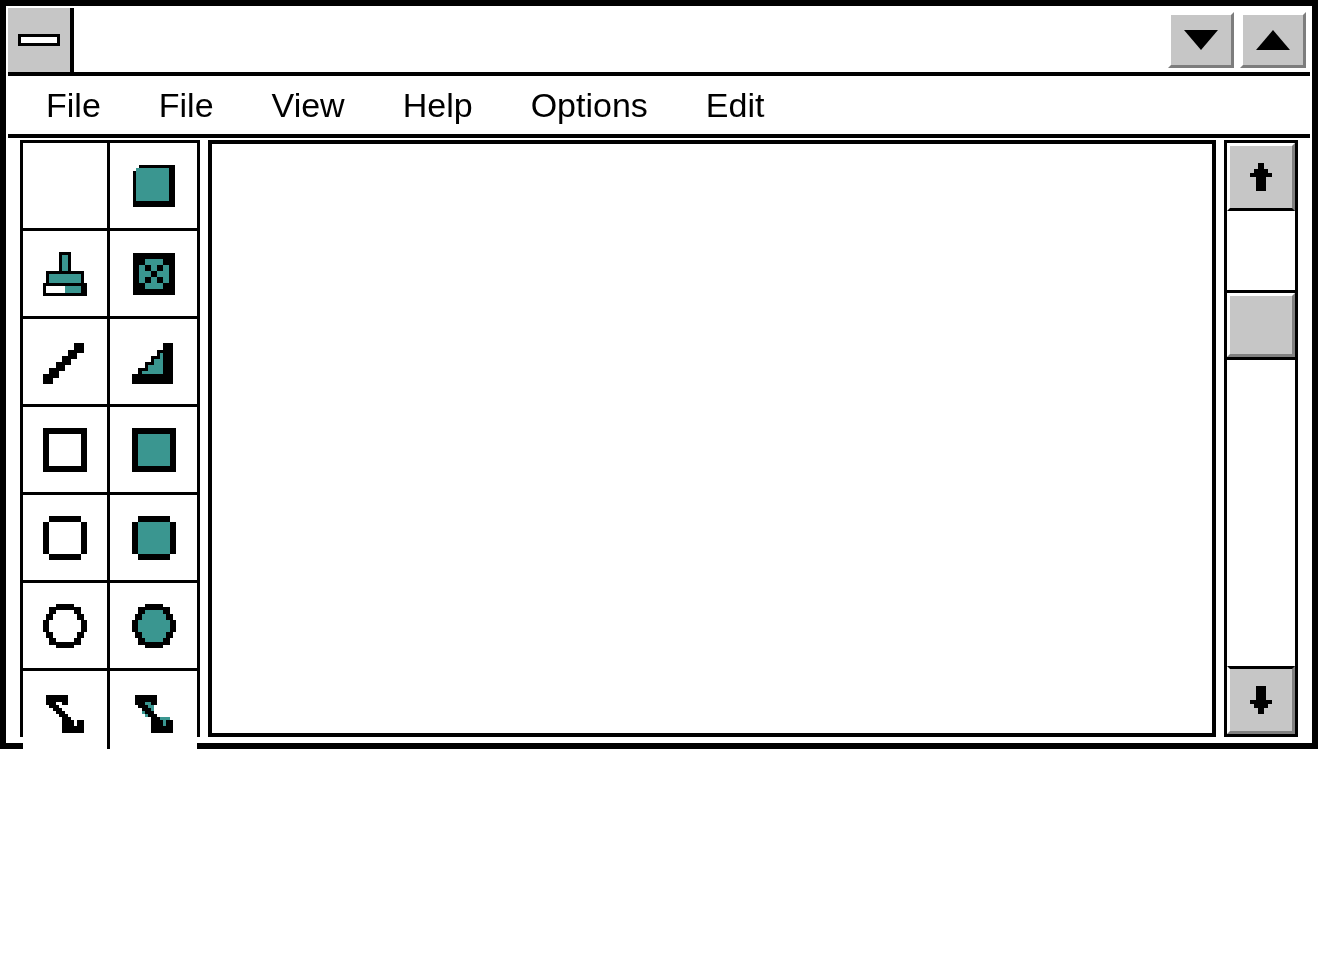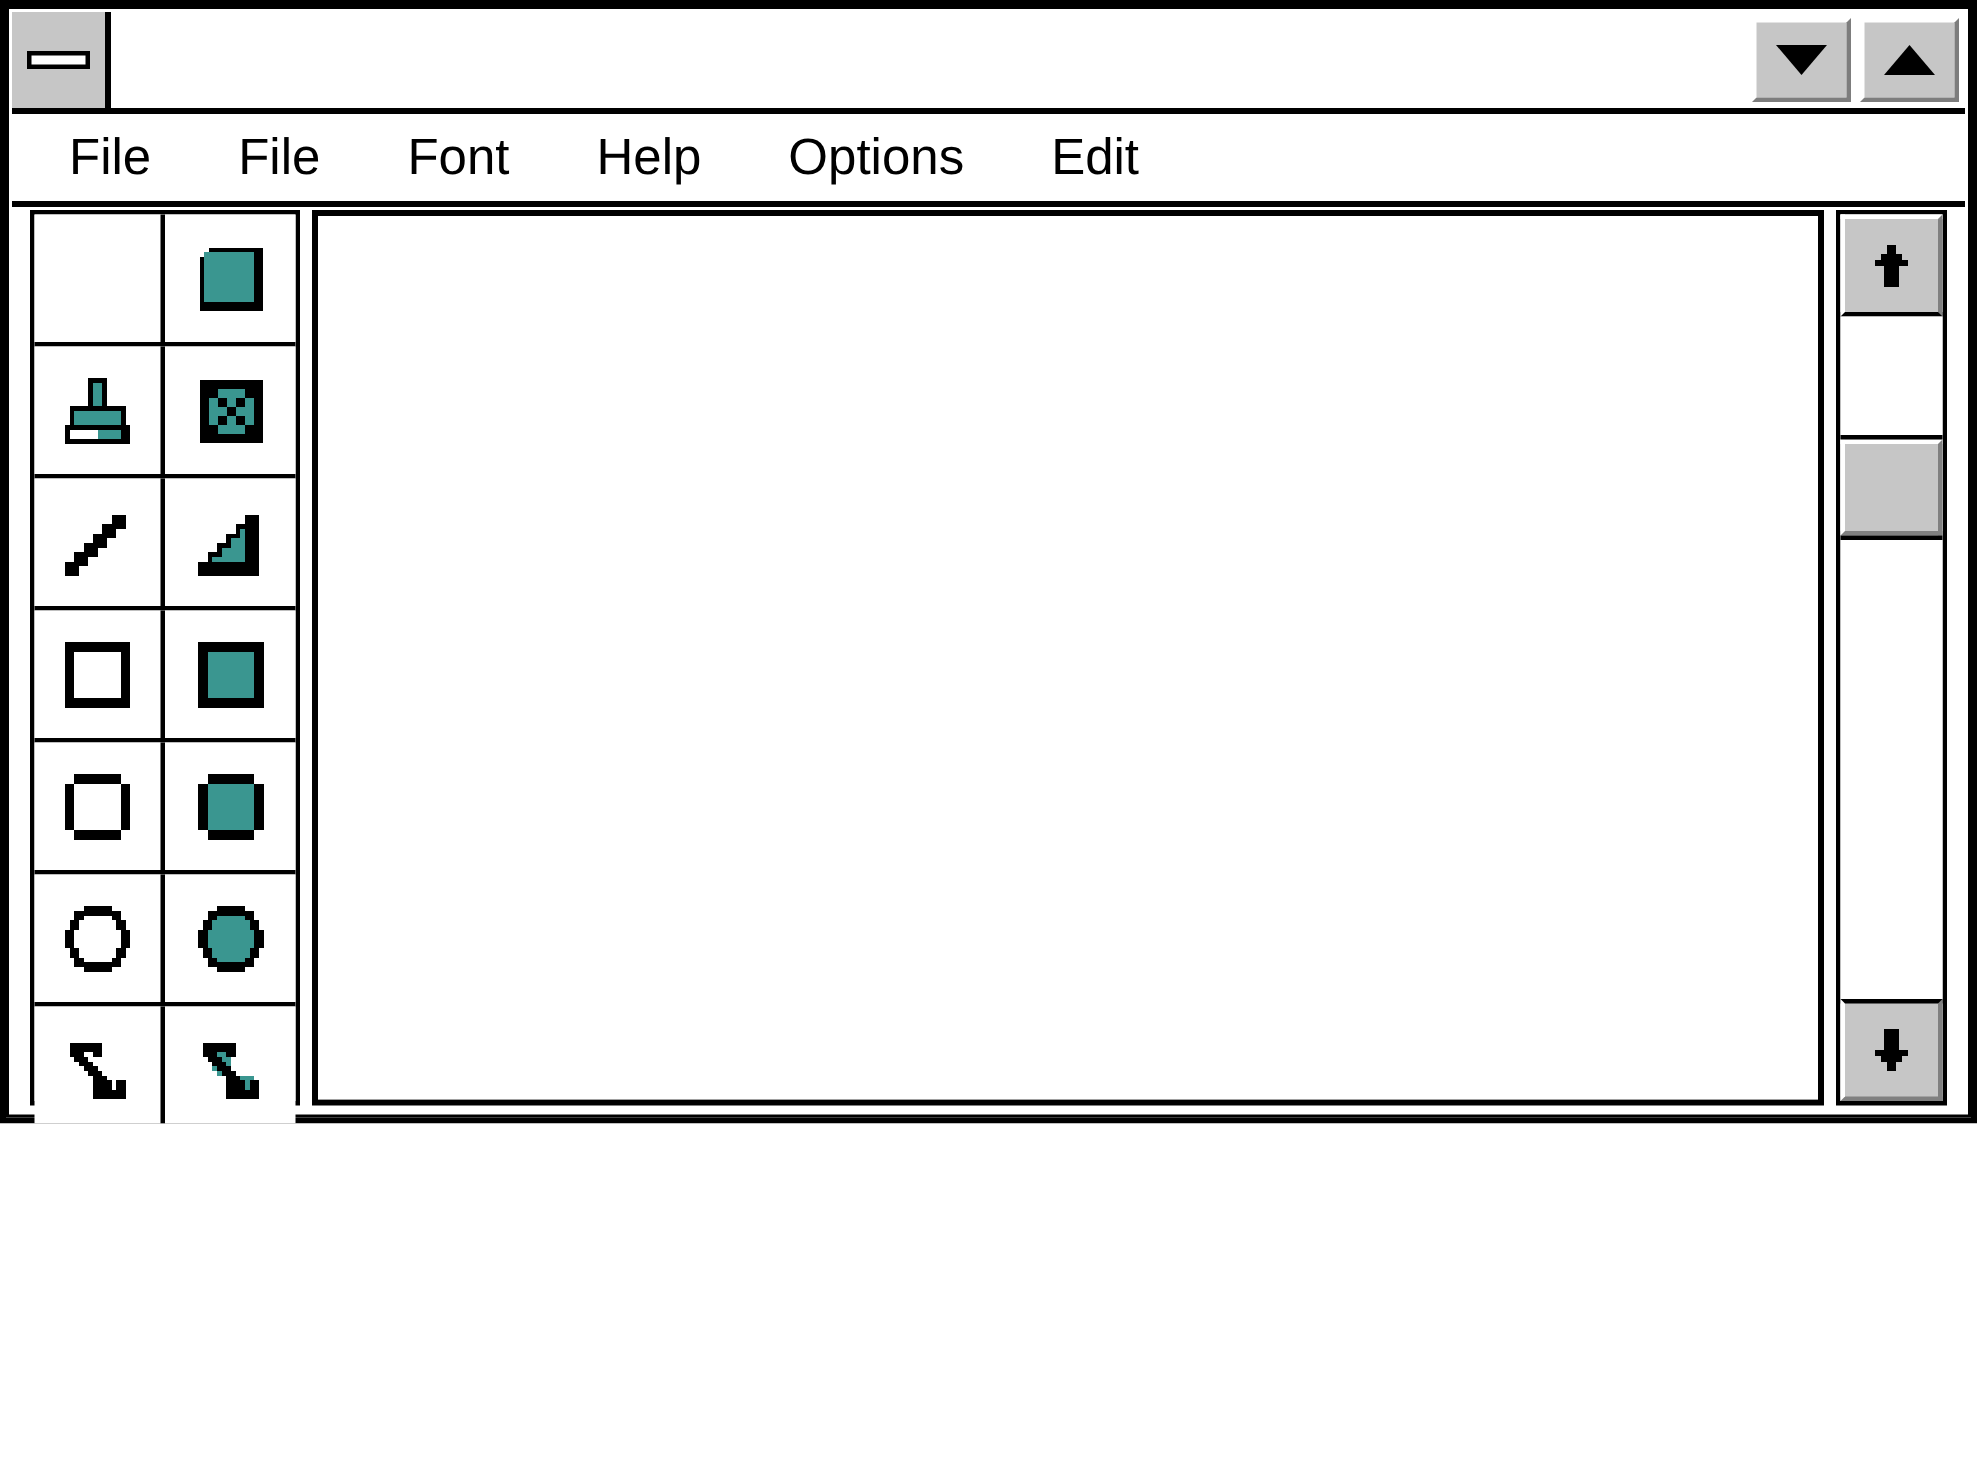--- a/index.html
+++ b/index.html
@@ -282,21 +282,21 @@
         </div>
         <div class="tb-btn">
           <span class="tri-up"></span>
         </div>
       </div>
     </div>
 
     <div class="menubar">
       <span class="menu-item">File</span>
       <span class="menu-item">File</span>
-      <span class="menu-item">Font</span>
+      <span class="menu-item">View</span>
       <span class="menu-item">Help</span>
       <span class="menu-item">Options</span>
       <span class="menu-item">Edit</span>
     </div>
 
     <div class="workarea">
 
       <div class="toolbox">
         <div class="tool-grid">
 

